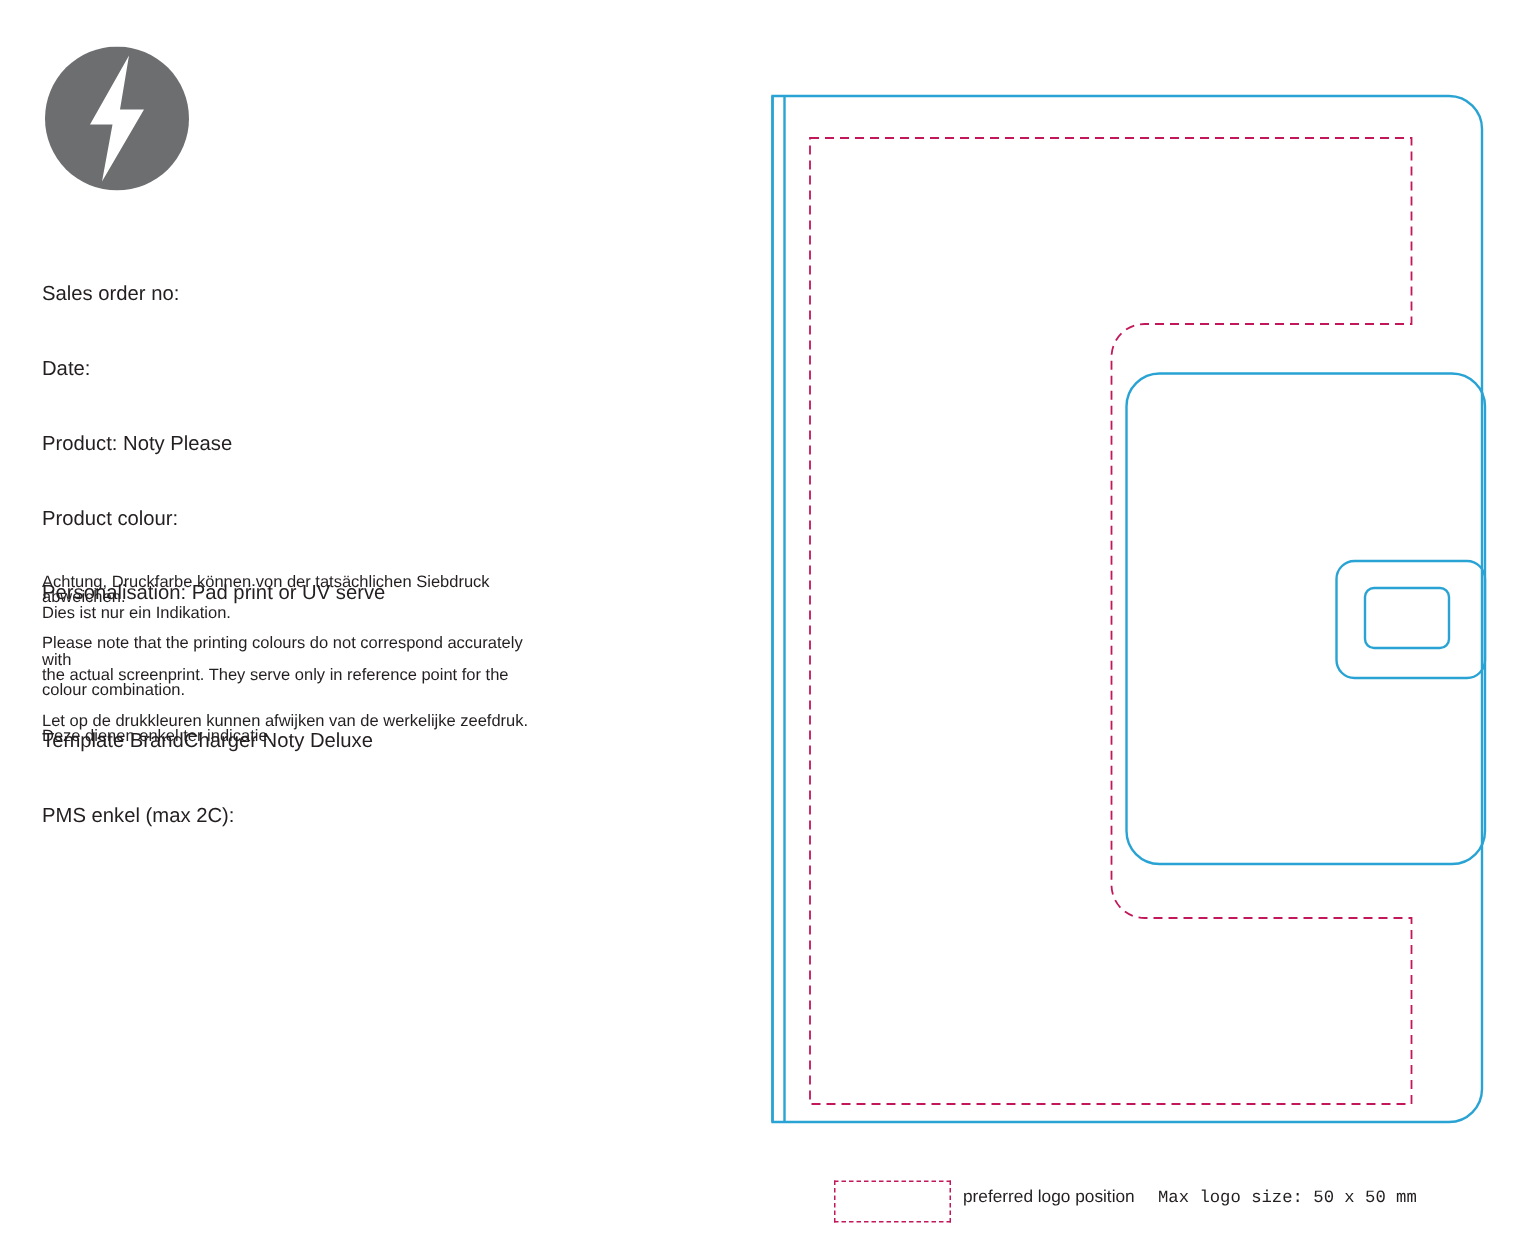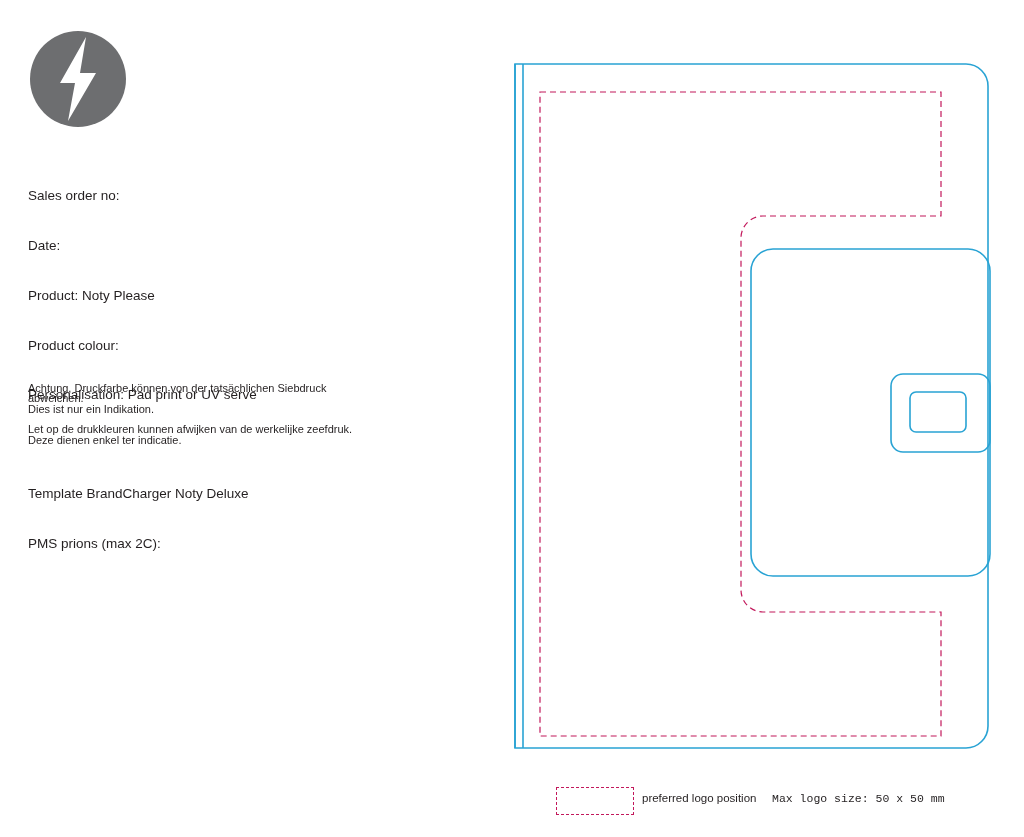--- a/index.html
+++ b/index.html
@@ -115,26 +115,29 @@
   </div>
 
   <div class="order-info">
     <span class="line">Sales order no:</span>
     <span class="line">Date:</span>
     <span class="line">Product: Noty Please</span>
     <span class="line">Product colour:</span>
     <span class="line">Personalisation: Pad print or UV serve</span>
     <span class="gap"></span>
     <span class="line">Template BrandCharger Noty Deluxe</span>
-    <span class="line">PMS prions (max 2C):</span>
+    <span class="line">PMS enkel (max 2C):</span>
   </div>
 
   <div class="disclaimer">
     <p>Achtung, Druckfarbe können von der tatsächlichen Siebdruck abweichen.
 Dies ist nur ein Indikation.</p>
+    <p>Please note that the printing colours do not correspond accurately with
+the actual screenprint. They serve only in reference point for the
+colour combination.</p>
     <p>Let op de drukkleuren kunnen afwijken van de werkelijke zeefdruk.
 Deze dienen enkel ter indicatie.</p>
   </div>
 
   <div class="artwork">
     <svg width="520" height="740" viewBox="0 0 520 740" xmlns="http://www.w3.org/2000/svg" fill="none">
 
       <path d="M17 20 H468 a22 22 0 0 1 22 22 V682 a22 22 0 0 1 -22 22 H17 Z" stroke="#29a3d4" stroke-width="1.6"></path>
 
       <line x1="17" y1="20" x2="17" y2="704" stroke="#29a3d4" stroke-width="1.6"></line>

